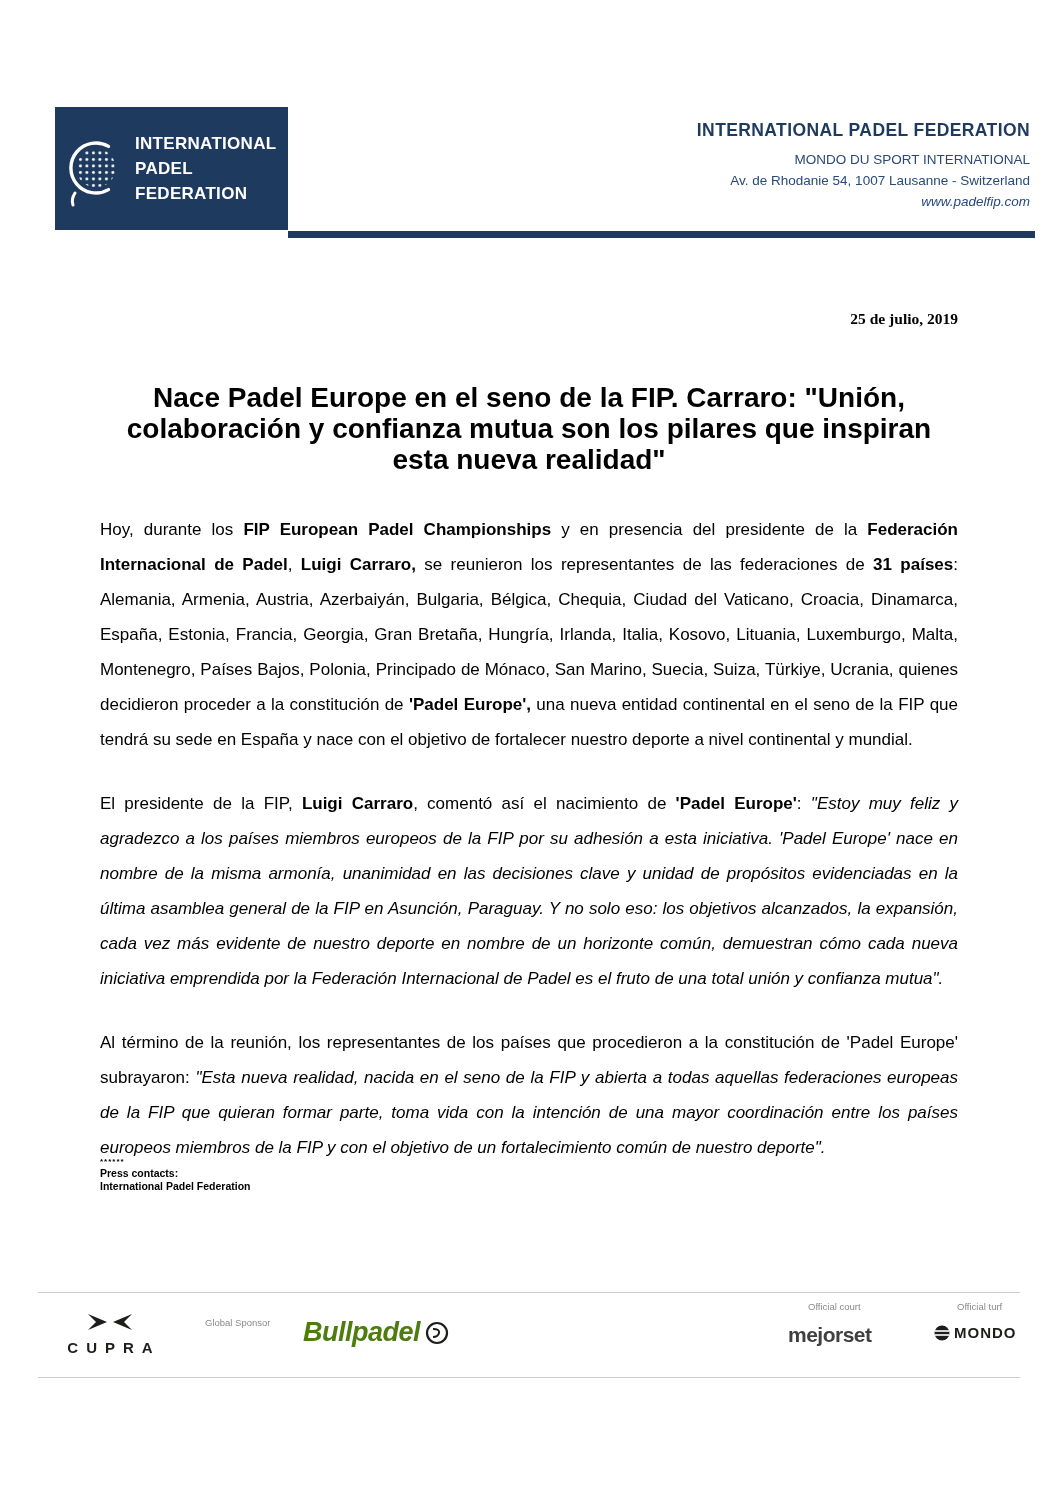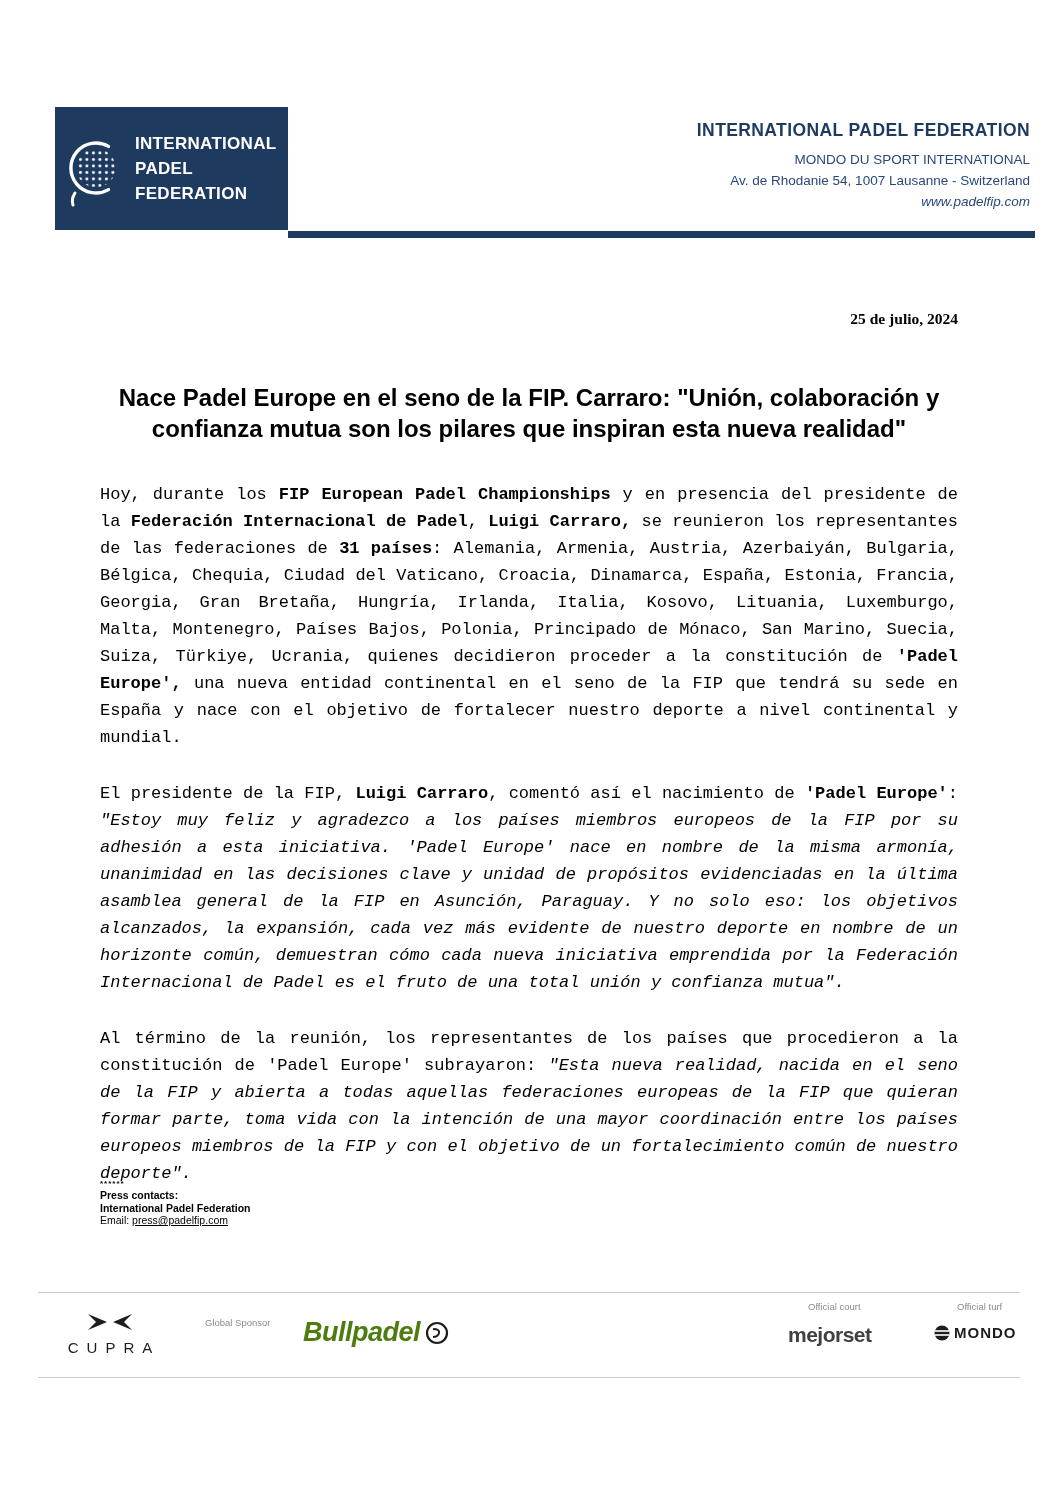--- a/index.html
+++ b/index.html
@@ -24,24 +24,24 @@
 
   .navy-rule { position:absolute; left:288px; top:231px; width:747px; height:7px; background:#1e3a5f; }
 
   
   .content { position:absolute; left:100px; top:310px; width:858px; }
   .date {
     text-align:right; font-family:"Liberation Serif", serif;
     font-weight:700; font-size:15.5px; margin-bottom:54px;
   }
   .title {
-    font-size:24px; font-weight:700; line-height:31px; text-align:center;
+    font-size:28px; font-weight:700; line-height:31px; text-align:center;
     max-width:832px; margin:0 auto 37px auto; color:#000;
   }
-  .body-para { font-size:17px; line-height:27px; text-align:justify; margin-bottom:29px;font-family:Liberation Mono, monospace; }
+  .body-para { font-size:17px; line-height:35px; text-align:justify; margin-bottom:29px; }
   .body-para:last-child { margin-bottom:0; }
   .b { font-weight:700; }
   .i { font-style:italic; }
 
   .press { margin-top:-8px; }
   .stars { font-size:8px; font-weight:700; letter-spacing:1px; line-height:10px; }
   .pc-b  { font-size:10.5px; font-weight:700; line-height:12.5px; }
   .pc    { font-size:10.5px; line-height:12.5px; }
   .email { text-decoration:underline; cursor:pointer; }
 
@@ -49,21 +49,21 @@
   .sponsor-strip {
     position:absolute; left:38px; top:1292px; width:982px; height:86px;
     border-top:1px solid #cccccc; border-bottom:1px solid #cccccc;
   }
   .sp-label { position:absolute; font-size:9.5px; color:#8a8a8a; }
   .lbl-global { left:167px; top:24px; }
   .lbl-court  { left:770px; top:8px; }
   .lbl-turf   { left:919px; top:8px; }
 
   .cupra { position:absolute; left:7px; top:20px; width:130px; text-align:center; color:#1d1d1b; }
-  .cupra-word { font-size:15px; font-weight:400; letter-spacing:8px; margin-top:4px; padding-left:8px; }
+  .cupra-word { font-size:15px; font-weight:700; letter-spacing:8px; margin-top:4px; padding-left:8px; }
 
   .bullpadel { position:absolute; left:228px; top:24px; width:220px; display:flex; align-items:center; justify-content:center; gap:5px; color:#4d7c0f; }
   .bp-word { font-style:italic; font-weight:800; font-size:27px; letter-spacing:-0.5px; }
 
   .mejorset { position:absolute; left:750px; top:30px; color:#404040; font-weight:800; font-size:21px; letter-spacing:-0.5px; }
 
   .mondo { position:absolute; left:896px; top:31px; display:flex; align-items:center; gap:4px; color:#1d1d1b; }
   .mondo-word { font-weight:800; font-size:15px; letter-spacing:1px; }
 </style>
 </head>
@@ -92,33 +92,32 @@
   <div class="letterhead">
     <div class="lh-org">INTERNATIONAL PADEL FEDERATION</div>
     <div class="lh-sub">MONDO DU SPORT INTERNATIONAL</div>
     <div class="lh-sub">Av. de Rhodanie 54, 1007 Lausanne - Switzerland</div>
     <div class="lh-site">www.padelfip.com</div>
   </div>
 
   <div class="navy-rule"></div>
 
   <div class="content">
-    <div class="date">25 de julio, 2024</div>
+    <div class="date">25 de julio, 2019</div>
     <h1 class="title">Nace Padel Europe en el seno de la FIP. Carraro: "Unión, colaboración y confianza mutua son los pilares que inspiran esta nueva realidad"</h1>
     <div class="bodywrap">
         <p class="body-para"><span>Hoy, durante los </span><span class="b">FIP European Padel Championships</span><span> y en presencia del presidente de la </span><span class="b">Federación Internacional de Padel</span><span>, </span><span class="b">Luigi Carraro,</span><span> se reunieron los representantes de las federaciones de </span><span class="b">31 países</span><span>: Alemania, Armenia, Austria, Azerbaiyán, Bulgaria, Bélgica, Chequia, Ciudad del Vaticano, Croacia, Dinamarca, España, Estonia, Francia, Georgia, Gran Bretaña, Hungría, Irlanda, Italia, Kosovo, Lituania, Luxemburgo, Malta, Montenegro, Países Bajos, Polonia, Principado de Mónaco, San Marino, Suecia, Suiza, Türkiye, Ucrania, quienes decidieron proceder a la constitución de </span><span class="b">'Padel Europe',</span><span> una nueva entidad continental en el seno de la FIP que tendrá su sede en España y nace con el objetivo de fortalecer nuestro deporte a nivel continental y mundial.</span></p>
         <p class="body-para"><span>El presidente de la FIP, </span><span class="b">Luigi Carraro</span><span>, comentó así el nacimiento de </span><span class="b">'Padel Europe'</span><span>: </span><span class="i">"Estoy muy feliz y agradezco a los países miembros europeos de la FIP por su adhesión a esta iniciativa. 'Padel Europe' nace en nombre de la misma armonía, unanimidad en las decisiones clave y unidad de propósitos evidenciadas en la última asamblea general de la FIP en Asunción, Paraguay. Y no solo eso: los objetivos alcanzados, la expansión, cada vez más evidente de nuestro deporte en nombre de un horizonte común, demuestran cómo cada nueva iniciativa emprendida por la Federación Internacional de Padel es el fruto de una total unión y confianza mutua".</span></p>
         <p class="body-para"><span>Al término de la reunión, los representantes de los países que procedieron a la constitución de 'Padel Europe' subrayaron: </span><span class="i">"Esta nueva realidad, nacida en el seno de la FIP y abierta a todas aquellas federaciones europeas de la FIP que quieran formar parte, toma vida con la intención de una mayor coordinación entre los países europeos miembros de la FIP y con el objetivo de un fortalecimiento común de nuestro deporte".</span></p>
       </div>
 
     <div class="press">
       <div class="stars">******</div>
       <div class="pc-b">Press contacts:</div>
       <div class="pc-b">International Padel Federation</div>
-      <div class="pc"><span>Email: </span><span class="email">press@padelfip.com</span></div>
     </div>
   </div>
 
   <div class="sponsor-strip">
     <div class="sp-label lbl-global">Global Sponsor</div>
     <div class="sp-label lbl-court">Official court</div>
     <div class="sp-label lbl-turf">Official turf</div>
 
     <div class="cupra">
       <svg width="46" height="18" viewBox="0 0 46 18">

